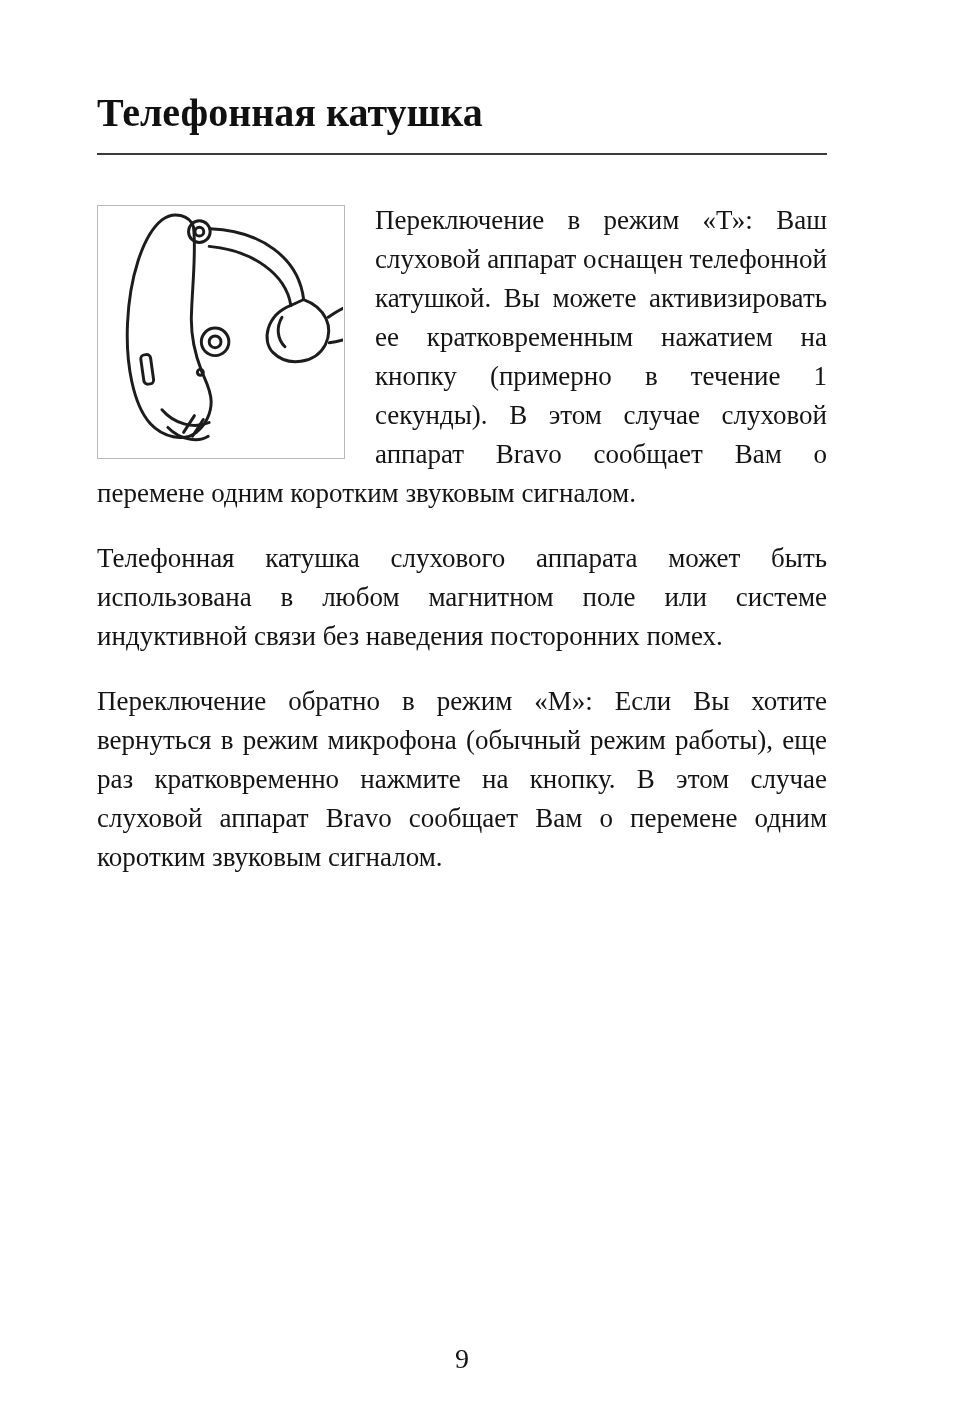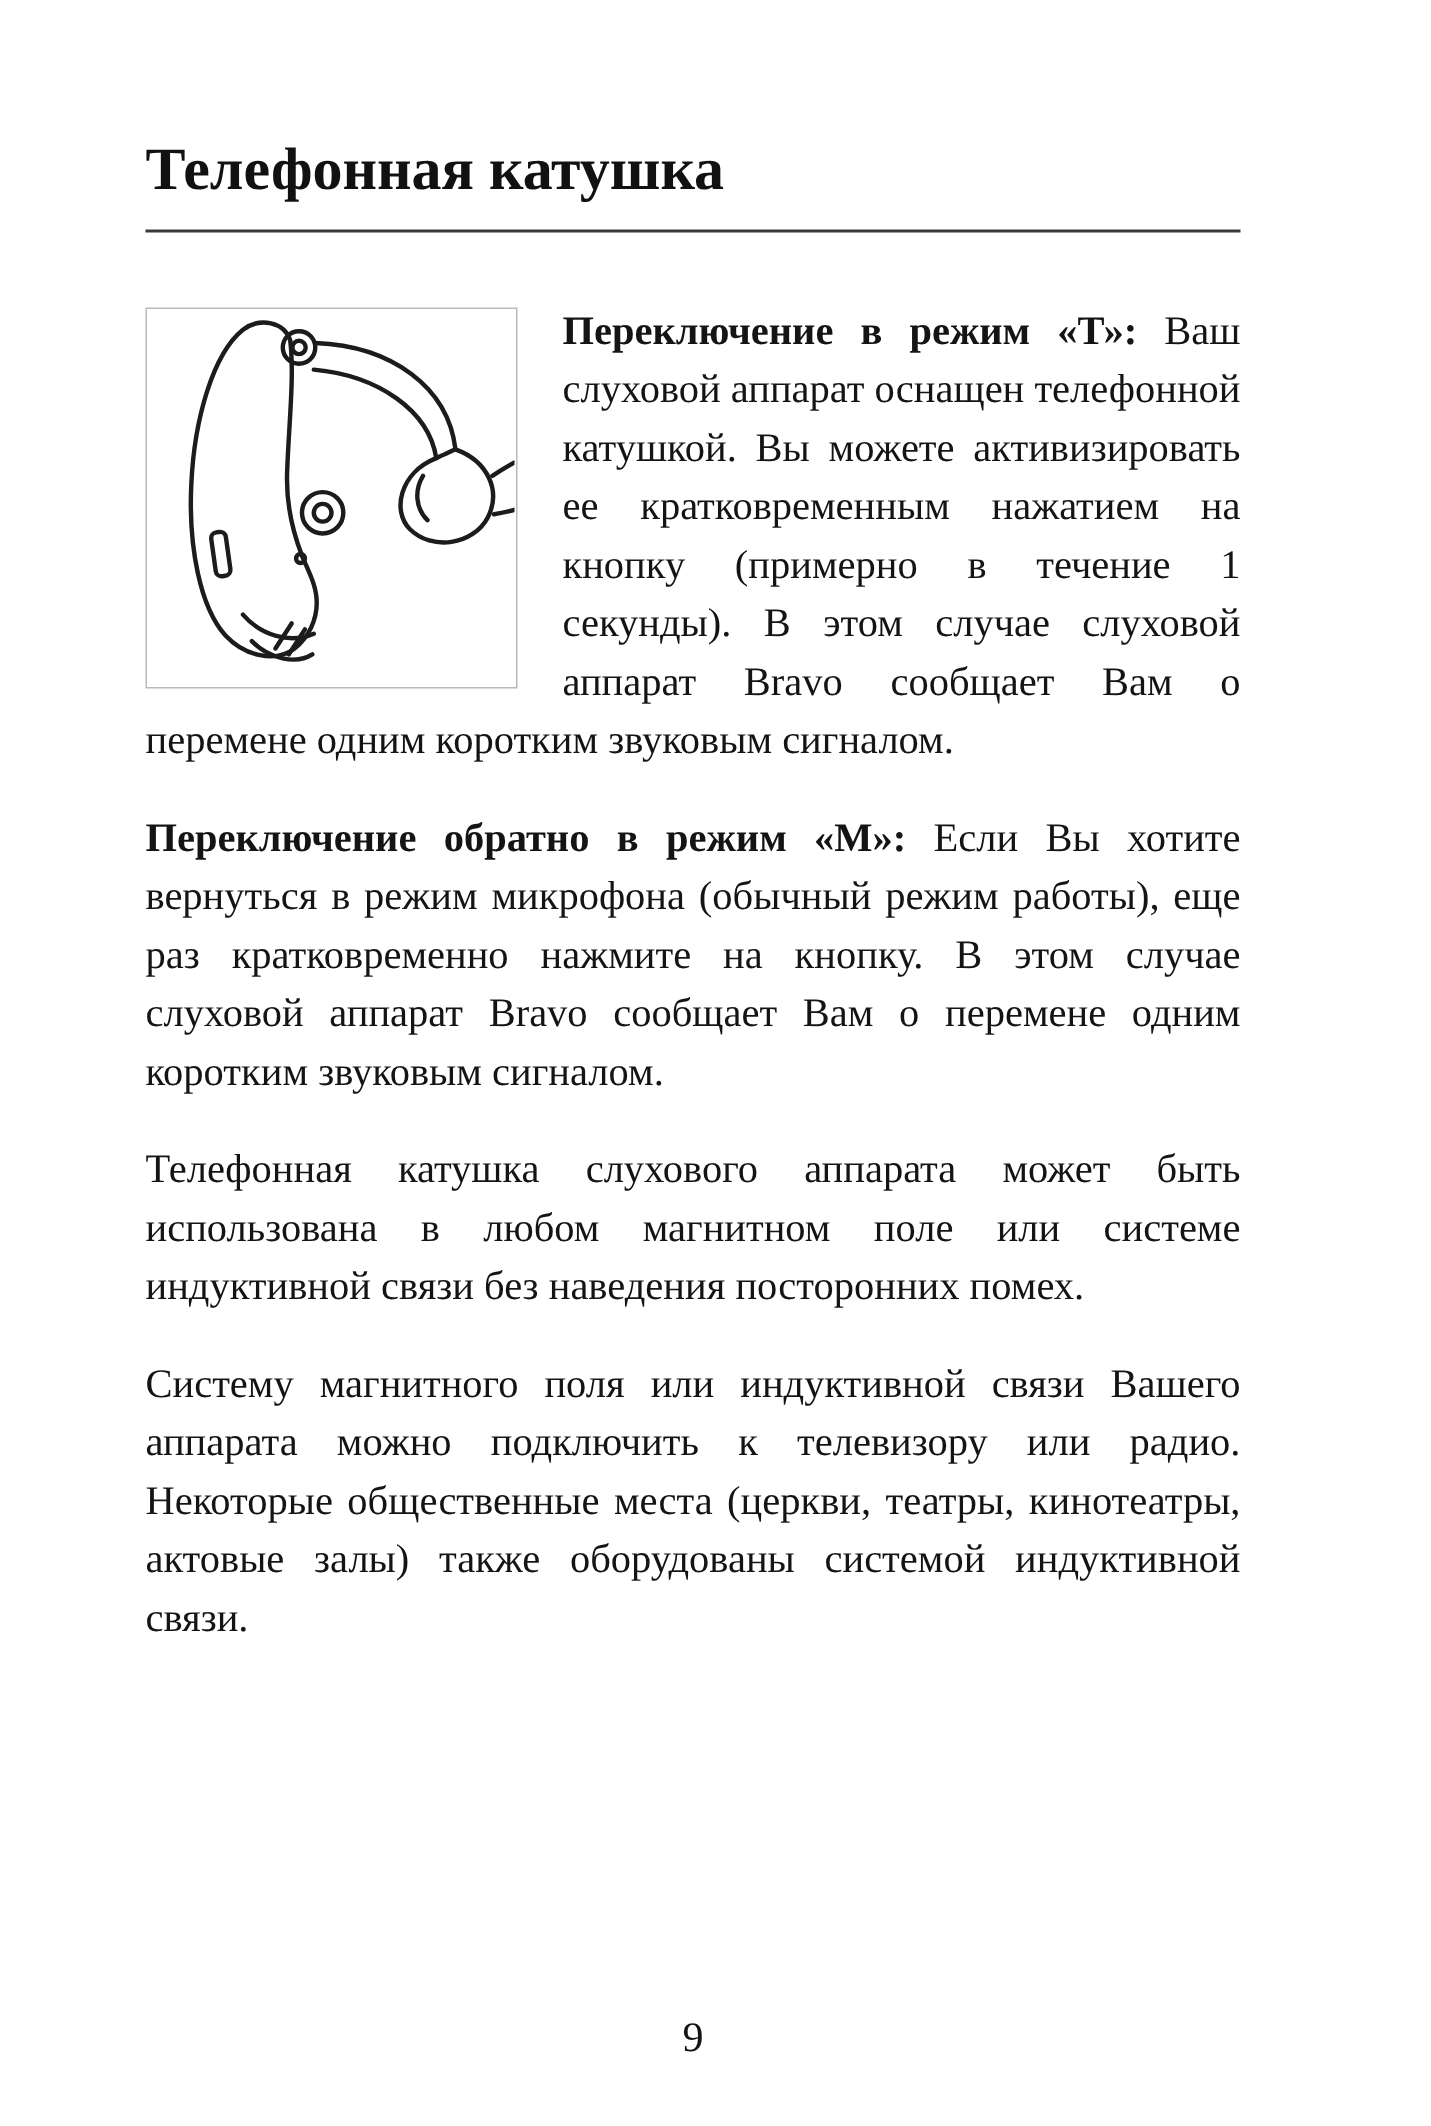--- a/index.html
+++ b/index.html
@@ -46,21 +46,21 @@
     box-sizing: border-box;
     background: #ffffff;
     display: flex;
     align-items: center;
     justify-content: center;
   }
   .figure svg { display: block; }
   p.para {
     margin: 0 0 26px 0;
   }
-  p.para strong { font-weight: bold; }
+  p.para strong { font-weight: normal; }
   .clear { clear: both; }
   .page-number {
     position: absolute;
     left: 0;
     right: 0;
     bottom: 42px;
     text-align: center;
     font-size: 28px;
     color: #141414;
   }
@@ -110,29 +110,26 @@
     </div>
 
     <p class="para">
       <strong>Переключение в режим «Т»:</strong>
       <span>Ваш слуховой аппарат оснащен телефонной катушкой. Вы можете активизировать ее кратковременным нажатием на кнопку (примерно в течение 1 секунды). В этом случае слуховой аппарат Bravo сообщает Вам о перемене одним коротким звуковым сигналом.</span>
     </p>
 
     <div class="clear"></div>
 
     <p class="para">
+      <span>Телефонная катушка слухового аппарата может быть использована в любом магнитном поле или системе индуктивной связи без наведения посторонних помех.</span>
+    </p>
+
+    <p class="para">
       <strong>Переключение обратно в режим «М»:</strong>
       <span>Если Вы хотите вернуться в режим микрофона (обычный режим работы), еще раз кратковременно нажмите на кнопку. В этом случае слуховой аппарат Bravo сообщает Вам о перемене одним коротким звуковым сигналом.</span>
     </p>
 
-    <p class="para">
-      <span>Телефонная катушка слухового аппарата может быть использована в любом магнитном поле или системе индуктивной связи без наведения посторонних помех.</span>
-    </p>
-
-    <p class="para">
-      <span>Систему магнитного поля или индуктивной связи Вашего аппарата можно подключить к телевизору или радио. Некоторые общественные места (церкви, театры, кинотеатры, актовые залы) также оборудованы системой индуктивной связи.</span>
-    </p>
 
   </div>
 
   <div class="page-number">9</div>
 
 </div>
 
 </body></html>

